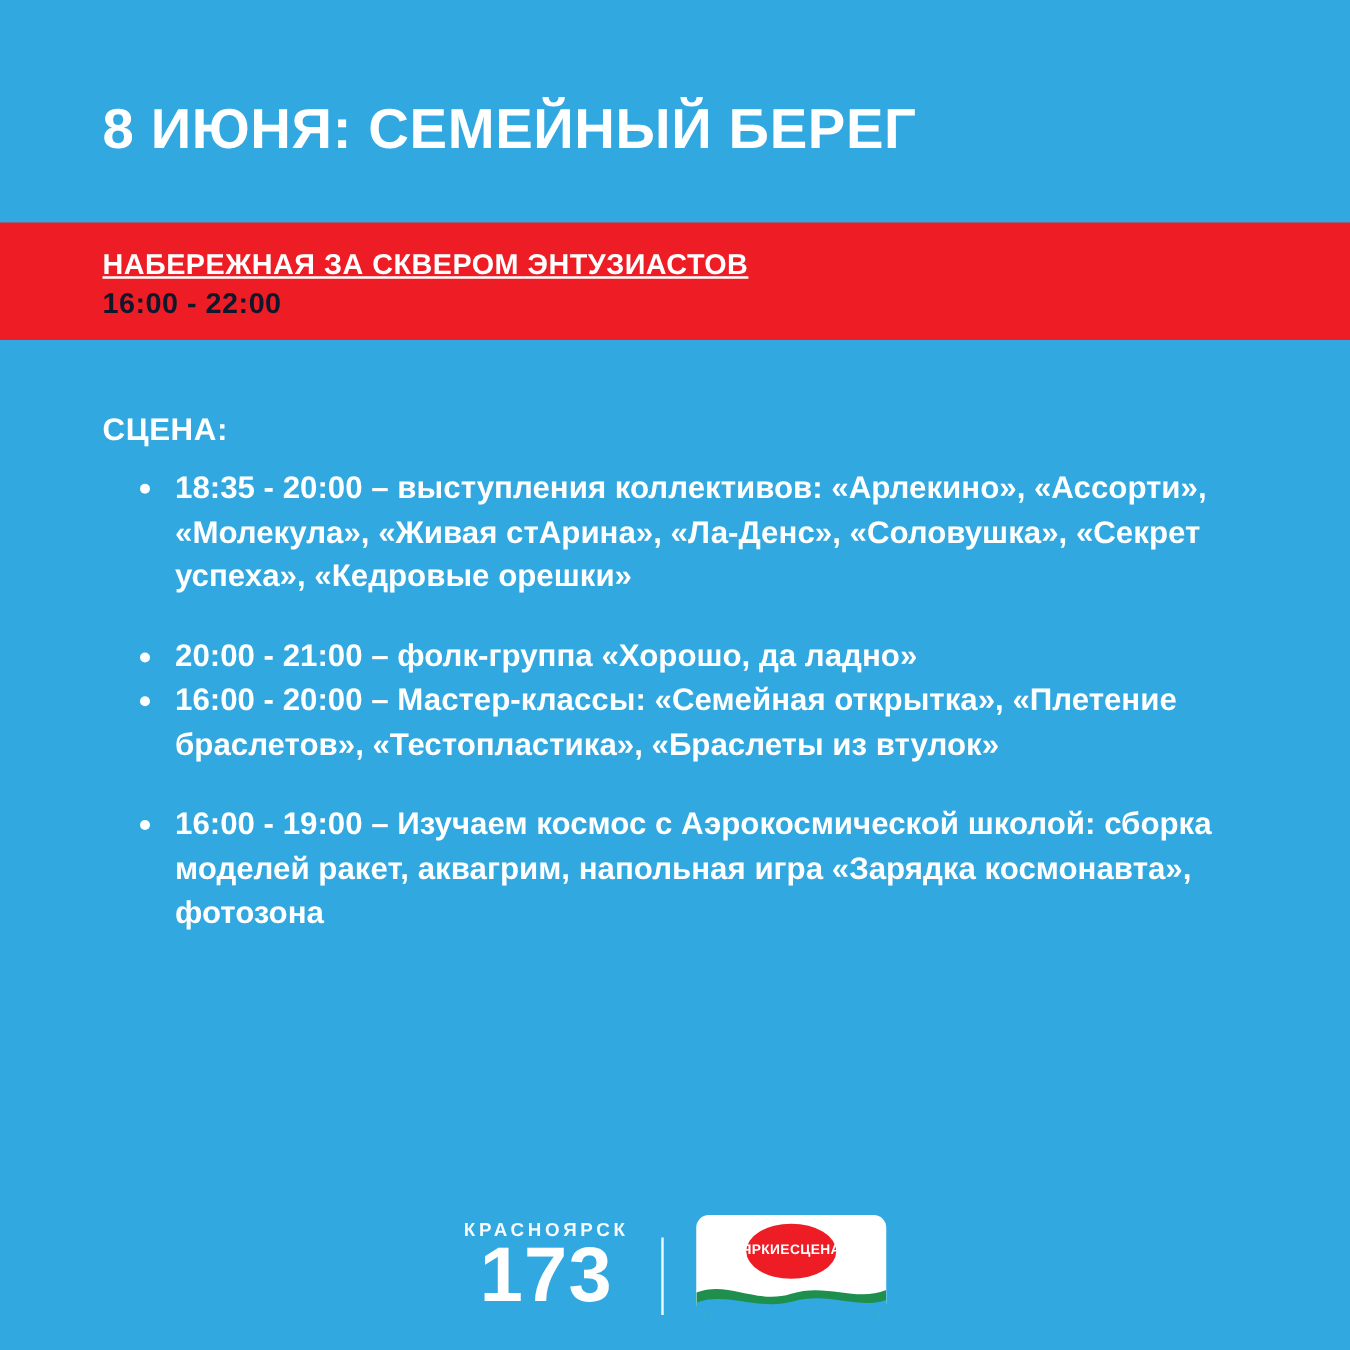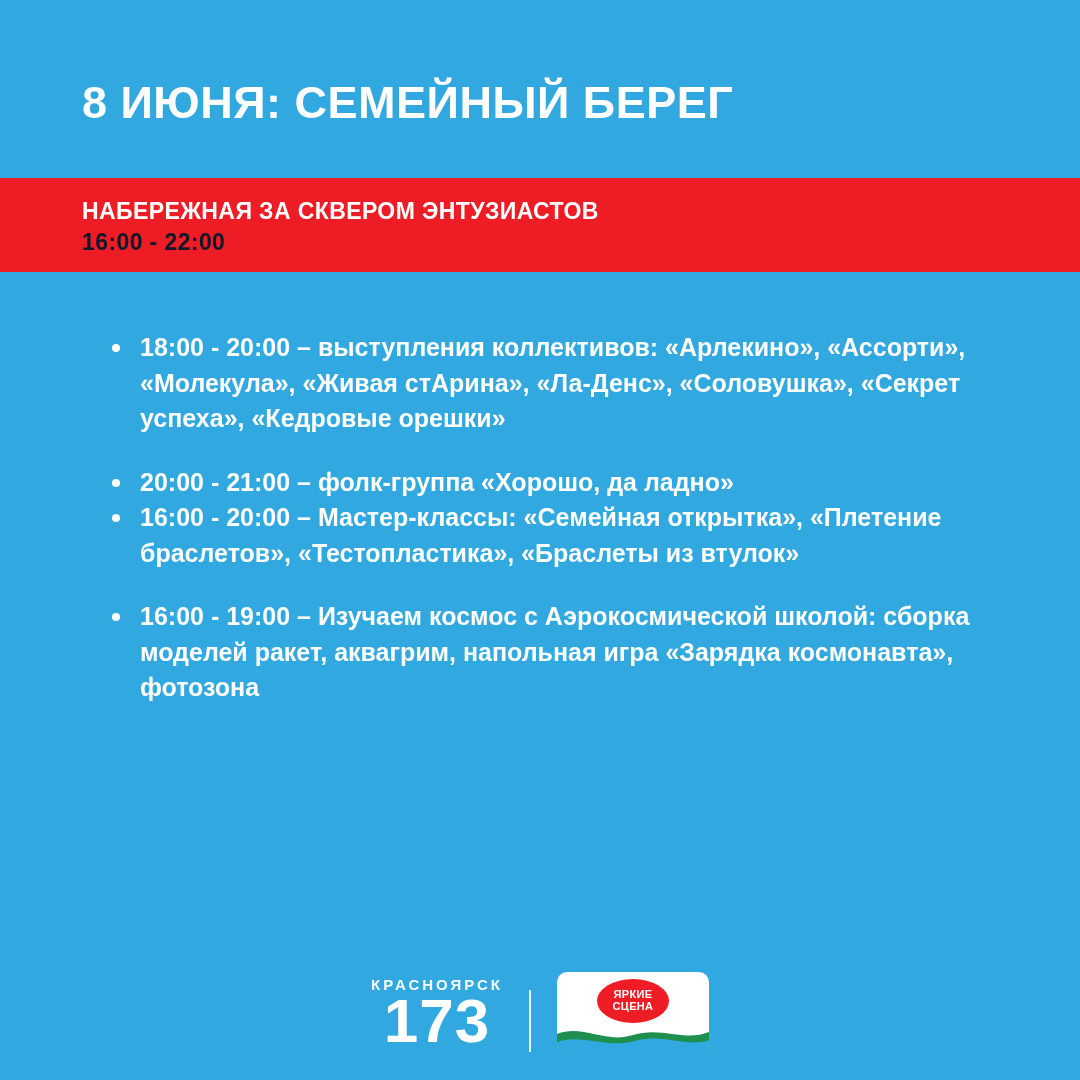--- a/index.html
+++ b/index.html
@@ -47,20 +47,21 @@
     padding: 19px 0 0 82px;
   }
   .venue {
     color: #ffffff;
     font-size: 23px;
     font-weight: bold;
     letter-spacing: 0.4px;
     line-height: 1.25;
     text-transform: uppercase;
     margin: 0;
+    text-decoration: underline;
   }
   .venue-time {
     color: #0f172a;
     font-size: 23px;
     font-weight: bold;
     letter-spacing: 0.4px;
     line-height: 1.25;
     margin: 2px 0 0 0;
   }
 
@@ -161,21 +162,20 @@
     align-items: flex-start;
     justify-content: center;
   }
   .bereg-sun {
     margin-top: 7px;
     width: 72px;
     height: 44px;
     background: #ee1c25;
     border-radius: 50%;
     display: flex;
-    flex-direction: column;
     align-items: center;
     justify-content: center;
     color: #ffffff;
     font-size: 11px;
     font-weight: bold;
     line-height: 1.08;
     letter-spacing: 0.3px;
     z-index: 2;
   }
   .bereg-waves {
@@ -195,22 +195,23 @@
     <h1 class="poster-title">8 ИЮНЯ: СЕМЕЙНЫЙ БЕРЕГ</h1>
   </div>
 
   <div class="red-band">
     <p class="venue">НАБЕРЕЖНАЯ ЗА СКВЕРОМ ЭНТУЗИАСТОВ</p>
     <p class="venue-time">16:00 - 22:00</p>
   </div>
 
   <div class="program">
 
+    <h2 class="section-head">СЦЕНА:</h2>
     <ul class="items">
-      <li>18:00 - 20:00 – выступления коллективов: «Арлекино», «Ассорти», «Молекула»,  «Живая стАрина», «Ла-Денс», «Соловушка», «Секрет успеха», «Кедровые орешки»</li>
+      <li>18:35 - 20:00 – выступления коллективов: «Арлекино», «Ассорти», «Молекула»,  «Живая стАрина», «Ла-Денс», «Соловушка», «Секрет успеха», «Кедровые орешки»</li>
       <li>20:00 - 21:00 – фолк-группа «Хорошо, да ладно»</li>
     </ul>
 
     <ul class="items">
       <li>16:00 - 20:00 – Мастер-классы: «Семейная открытка», «Плетение браслетов», «Тестопластика», «Браслеты из втулок»</li>
       <li>16:00 - 19:00 – Изучаем космос с Аэрокосмической школой: сборка моделей ракет, аквагрим, напольная игра «Зарядка космонавта», фотозона</li>
     </ul>
 
   </div>
 

